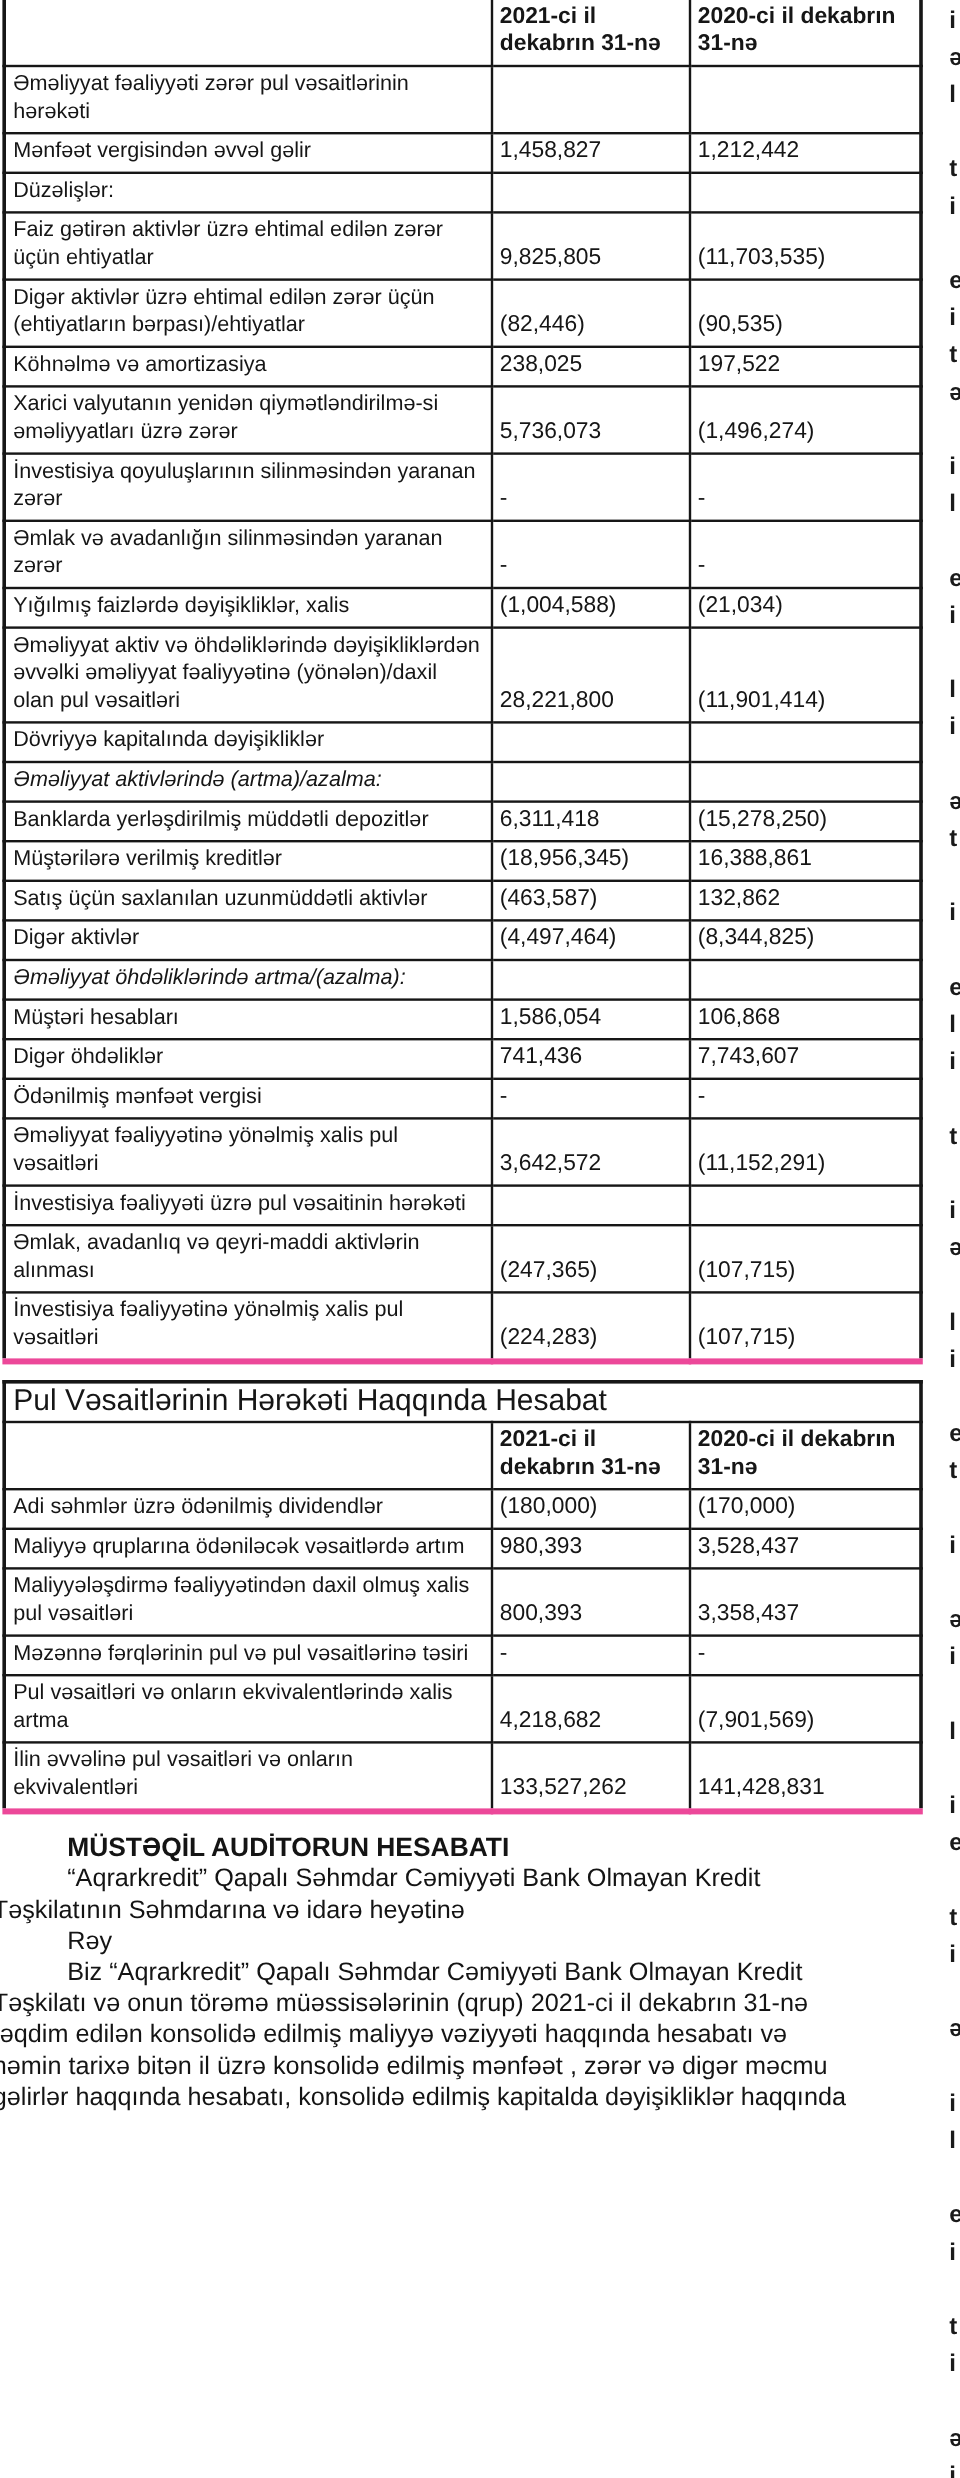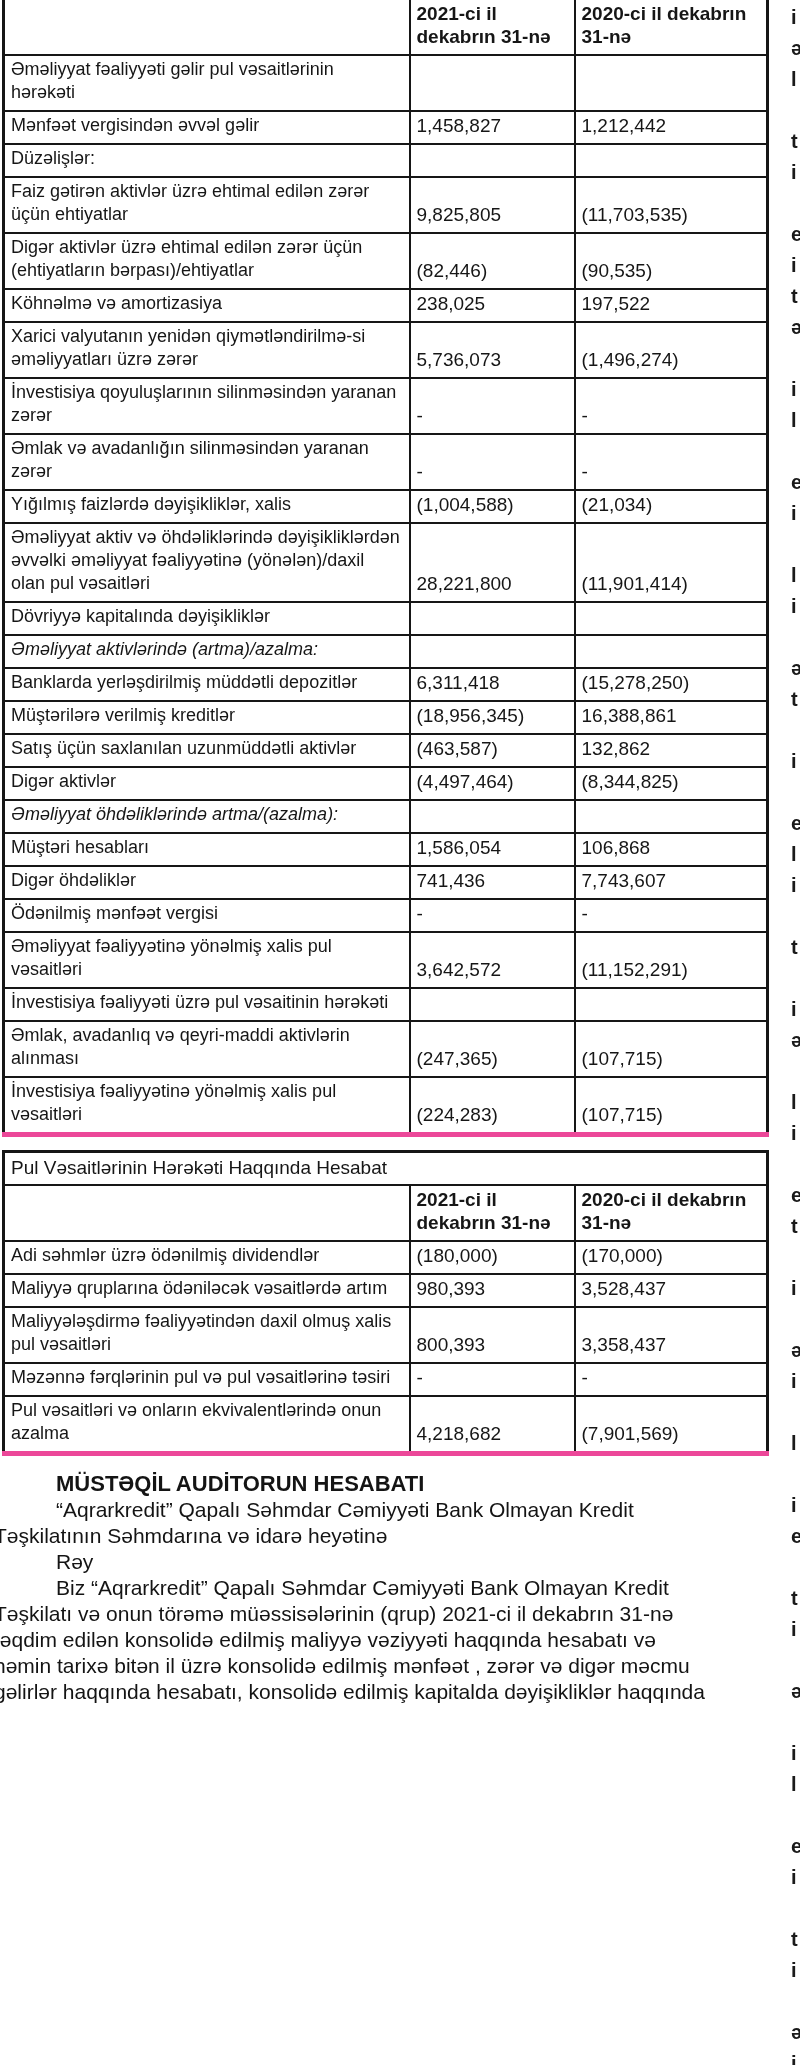--- a/index.html
+++ b/index.html
@@ -25,21 +25,21 @@
     padding:2px 6px 6px 6px;
     font-size:18px;line-height:23px;font-weight:normal;
     text-align:left;vertical-align:top;
     overflow:hidden;word-wrap:break-word;
   }
   #table1 tr:first-child th{border-top:0;}
   .doc-table th{font-size:19px;font-weight:bold;vertical-align:top;}
   .doc-table td.val{vertical-align:bottom;font-size:19px;}
   .doc-table tr.bold td{font-weight:normal;}
   .doc-table tr.bolditalic td:first-child{font-weight:normal;font-style:italic;}
-  .doc-table td.title-cell{font-size:19px;padding:3px 6px 5px 6px;}
+  .doc-table td.title-cell{font-size:25px;padding:3px 6px 5px 6px;}
   
   .report{
     position:relative;margin-left:-6px;margin-top:15px;width:790px;
     font-size:21px;line-height:26px;color:#141414;
   }
   .report .heading{font-weight:bold;padding-left:62px;font-size:22px;}
   .report .line{white-space:nowrap;}
   .report .line.indent{padding-left:62px;}
   
   .edge-strip{
@@ -62,21 +62,21 @@
   <tbody>
       <tr>
     <th></th>
     <th>2021-ci il dekabrın 31-nə</th>
     <th>2020-ci il dekabrın 31-nə</th>
   </tr>
   </tbody>
     <tbody>
 
       <tr>
-        <td>Əməliyyat fəaliyyəti gəlir pul vəsaitlərinin hərəkəti</td>
+        <td>Əməliyyat fəaliyyəti zərər pul vəsaitlərinin hərəkəti</td>
         <td class="val"></td>
         <td class="val"></td>
       </tr>
 
       <tr>
         <td>Mənfəət vergisindən əvvəl gəlir</td>
         <td class="val">1,458,827</td>
         <td class="val">1,212,442</td>
       </tr>
 
@@ -259,25 +259,30 @@
         <td class="val">3,358,437</td>
       </tr>
 
       <tr>
         <td>Məzənnə fərqlərinin pul və pul vəsaitlərinə təsiri</td>
         <td class="val">-</td>
         <td class="val">-</td>
       </tr>
 
       <tr>
-        <td>Pul vəsaitləri və onların ekvivalentlərində onun azalma</td>
+        <td>Pul vəsaitləri və onların ekvivalentlərində xalis artma</td>
         <td class="val">4,218,682</td>
         <td class="val">(7,901,569)</td>
       </tr>
 
+      <tr>
+        <td>İlin əvvəlinə pul vəsaitləri və onların ekvivalentləri</td>
+        <td class="val">133,527,262</td>
+        <td class="val">141,428,831</td>
+      </tr>
 
 
   </tbody>
 </table>
 
 <div class="report">
   <div class="heading">MÜSTƏQİL AUDİTORUN HESABATI</div>
   <div>
 
       <div class="line indent">“Aqrarkredit” Qapalı Səhmdar Cəmiyyəti Bank Olmayan Kredit</div>

